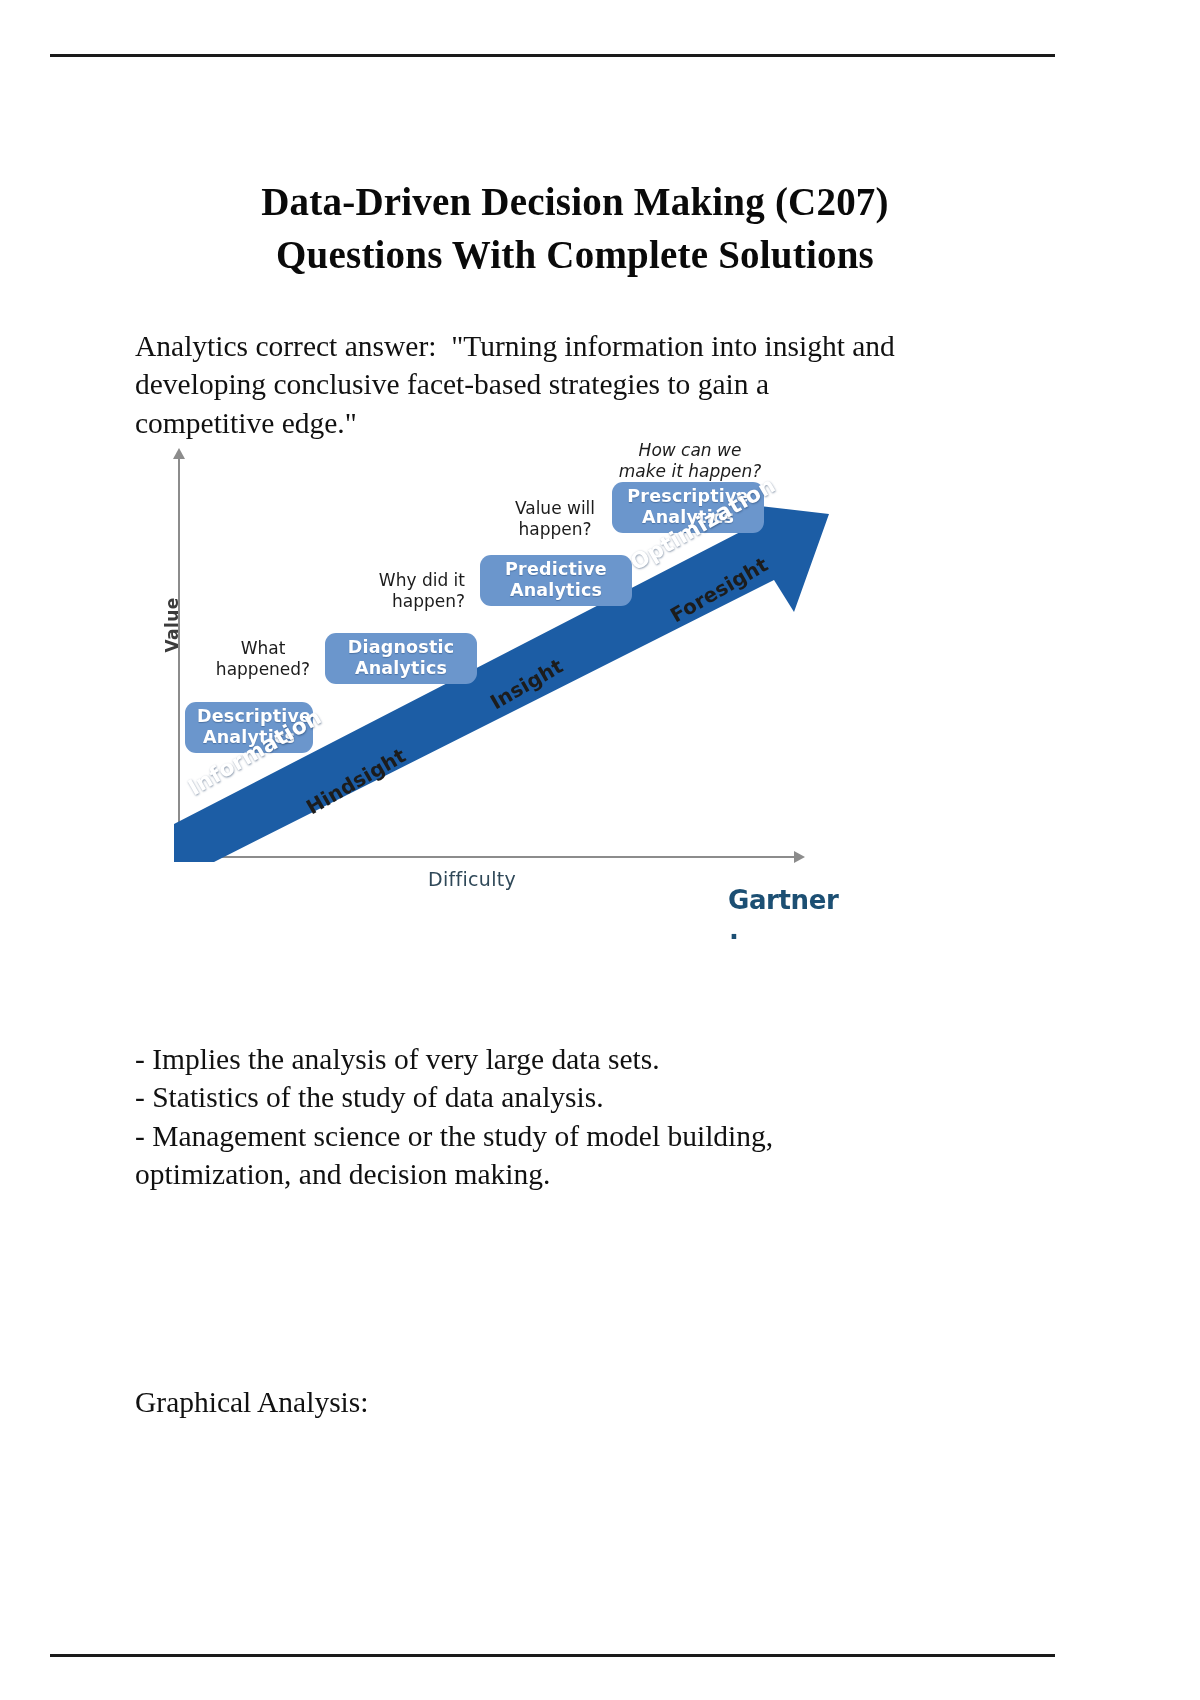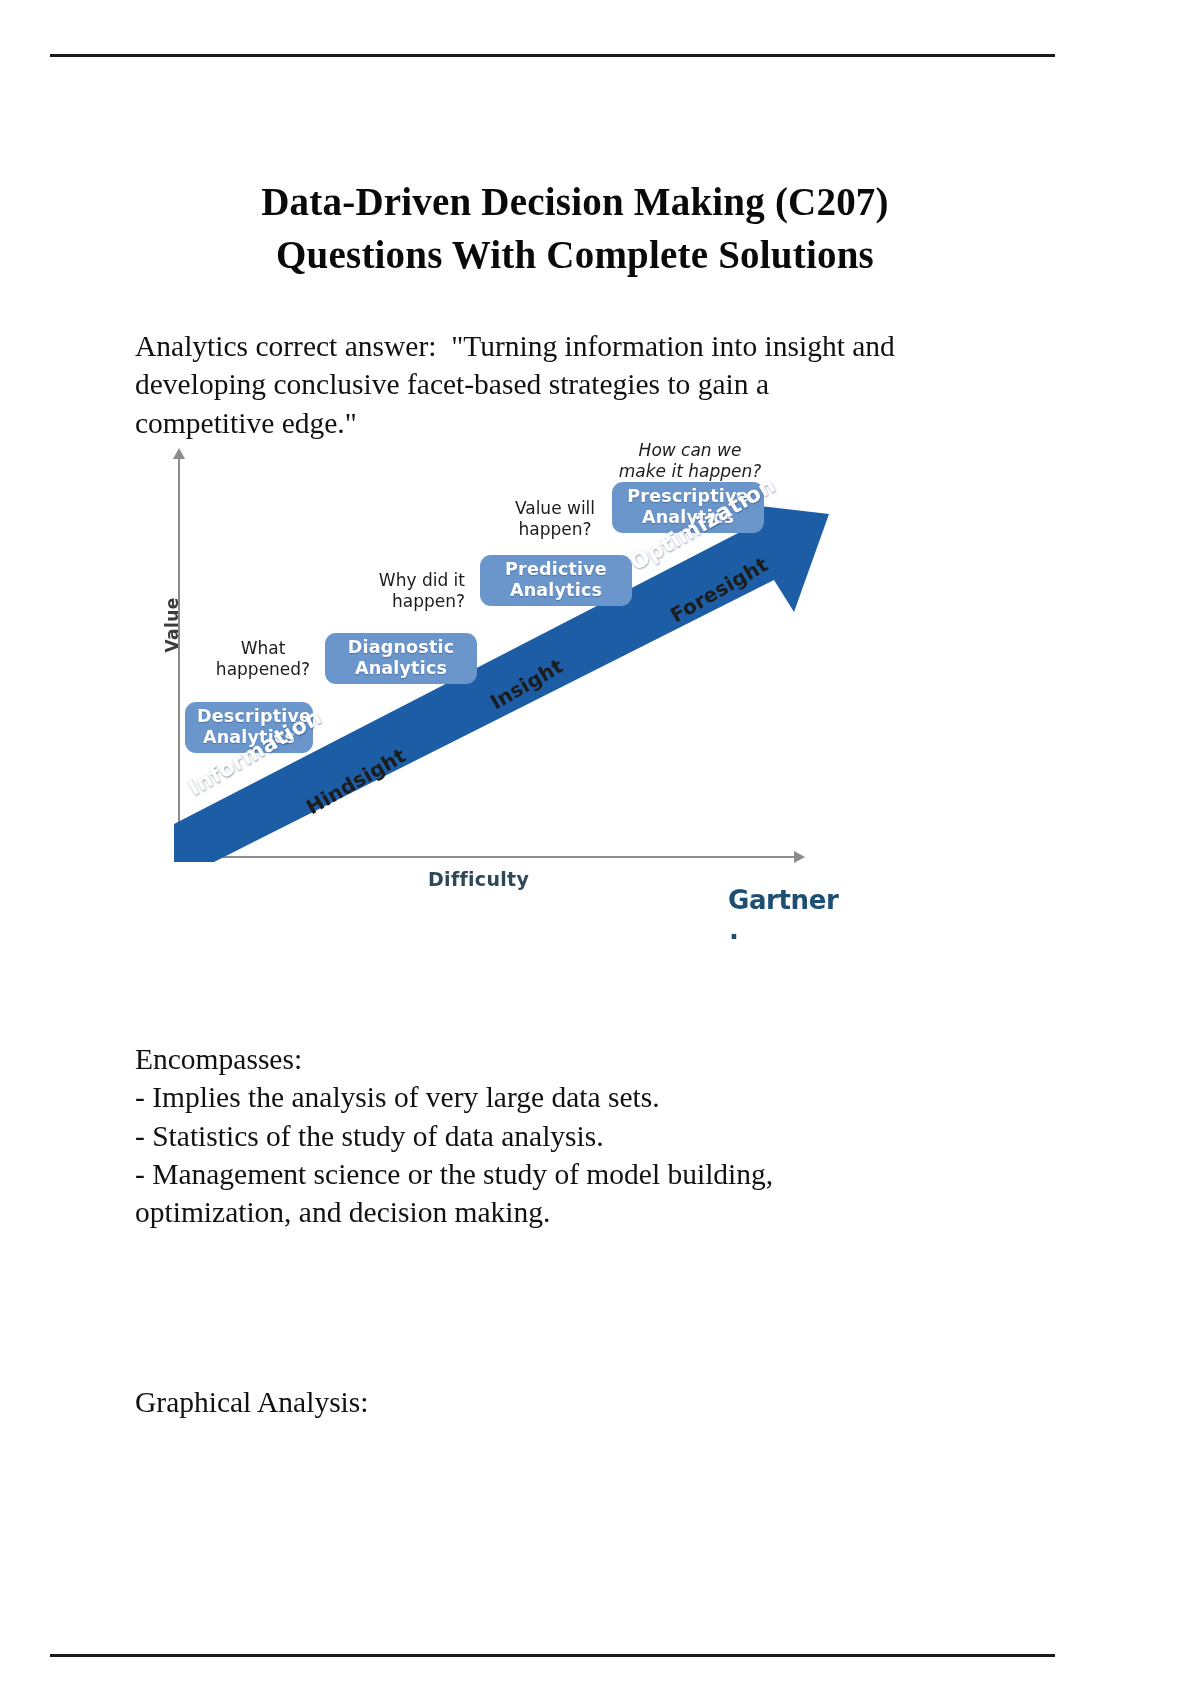--- a/index.html
+++ b/index.html
@@ -112,21 +112,21 @@
     font-weight: bold;
     font-size: 17px;
     color: #3b3b3b;
     letter-spacing: 0.4px;
   }
   .axis-label-x {
     position: absolute;
     left: 268px;
     top: 428px;
     font-family: "DejaVu Sans", "Liberation Sans", sans-serif;
-    font-weight: bold;
+    font-weight: normal;
     font-size: 19px;
     color: #2f4858;
     letter-spacing: 0.3px;
   }
 
   .big-arrow {
     position: absolute;
     left: 14px;
     top: 54px;
     width: 655px;
@@ -294,21 +294,20 @@
     <div class="band-label band-off-arrow lbl-hindsight">Hindsight</div>
     <div class="band-label band-off-arrow lbl-insight">Insight</div>
     <div class="band-label band-off-arrow lbl-foresight">Foresight</div>
 
     <div class="gartner-logo">
       <span>Gartner</span><span class="dot">.</span>
     </div>
   </div>
 
   <div class="para p-encompasses">
-    <span class="ln">Encompasses:</span>
     <span class="ln">- Implies the analysis of very large data sets.</span>
     <span class="ln">- Statistics of the study of data analysis.</span>
     <span class="ln">- Management science or the study of model building,</span>
     <span class="ln">optimization, and decision making.</span>
   </div>
 
 
   <div class="para p-graphical">
     <span class="ln">Graphical Analysis:</span>
   </div>

